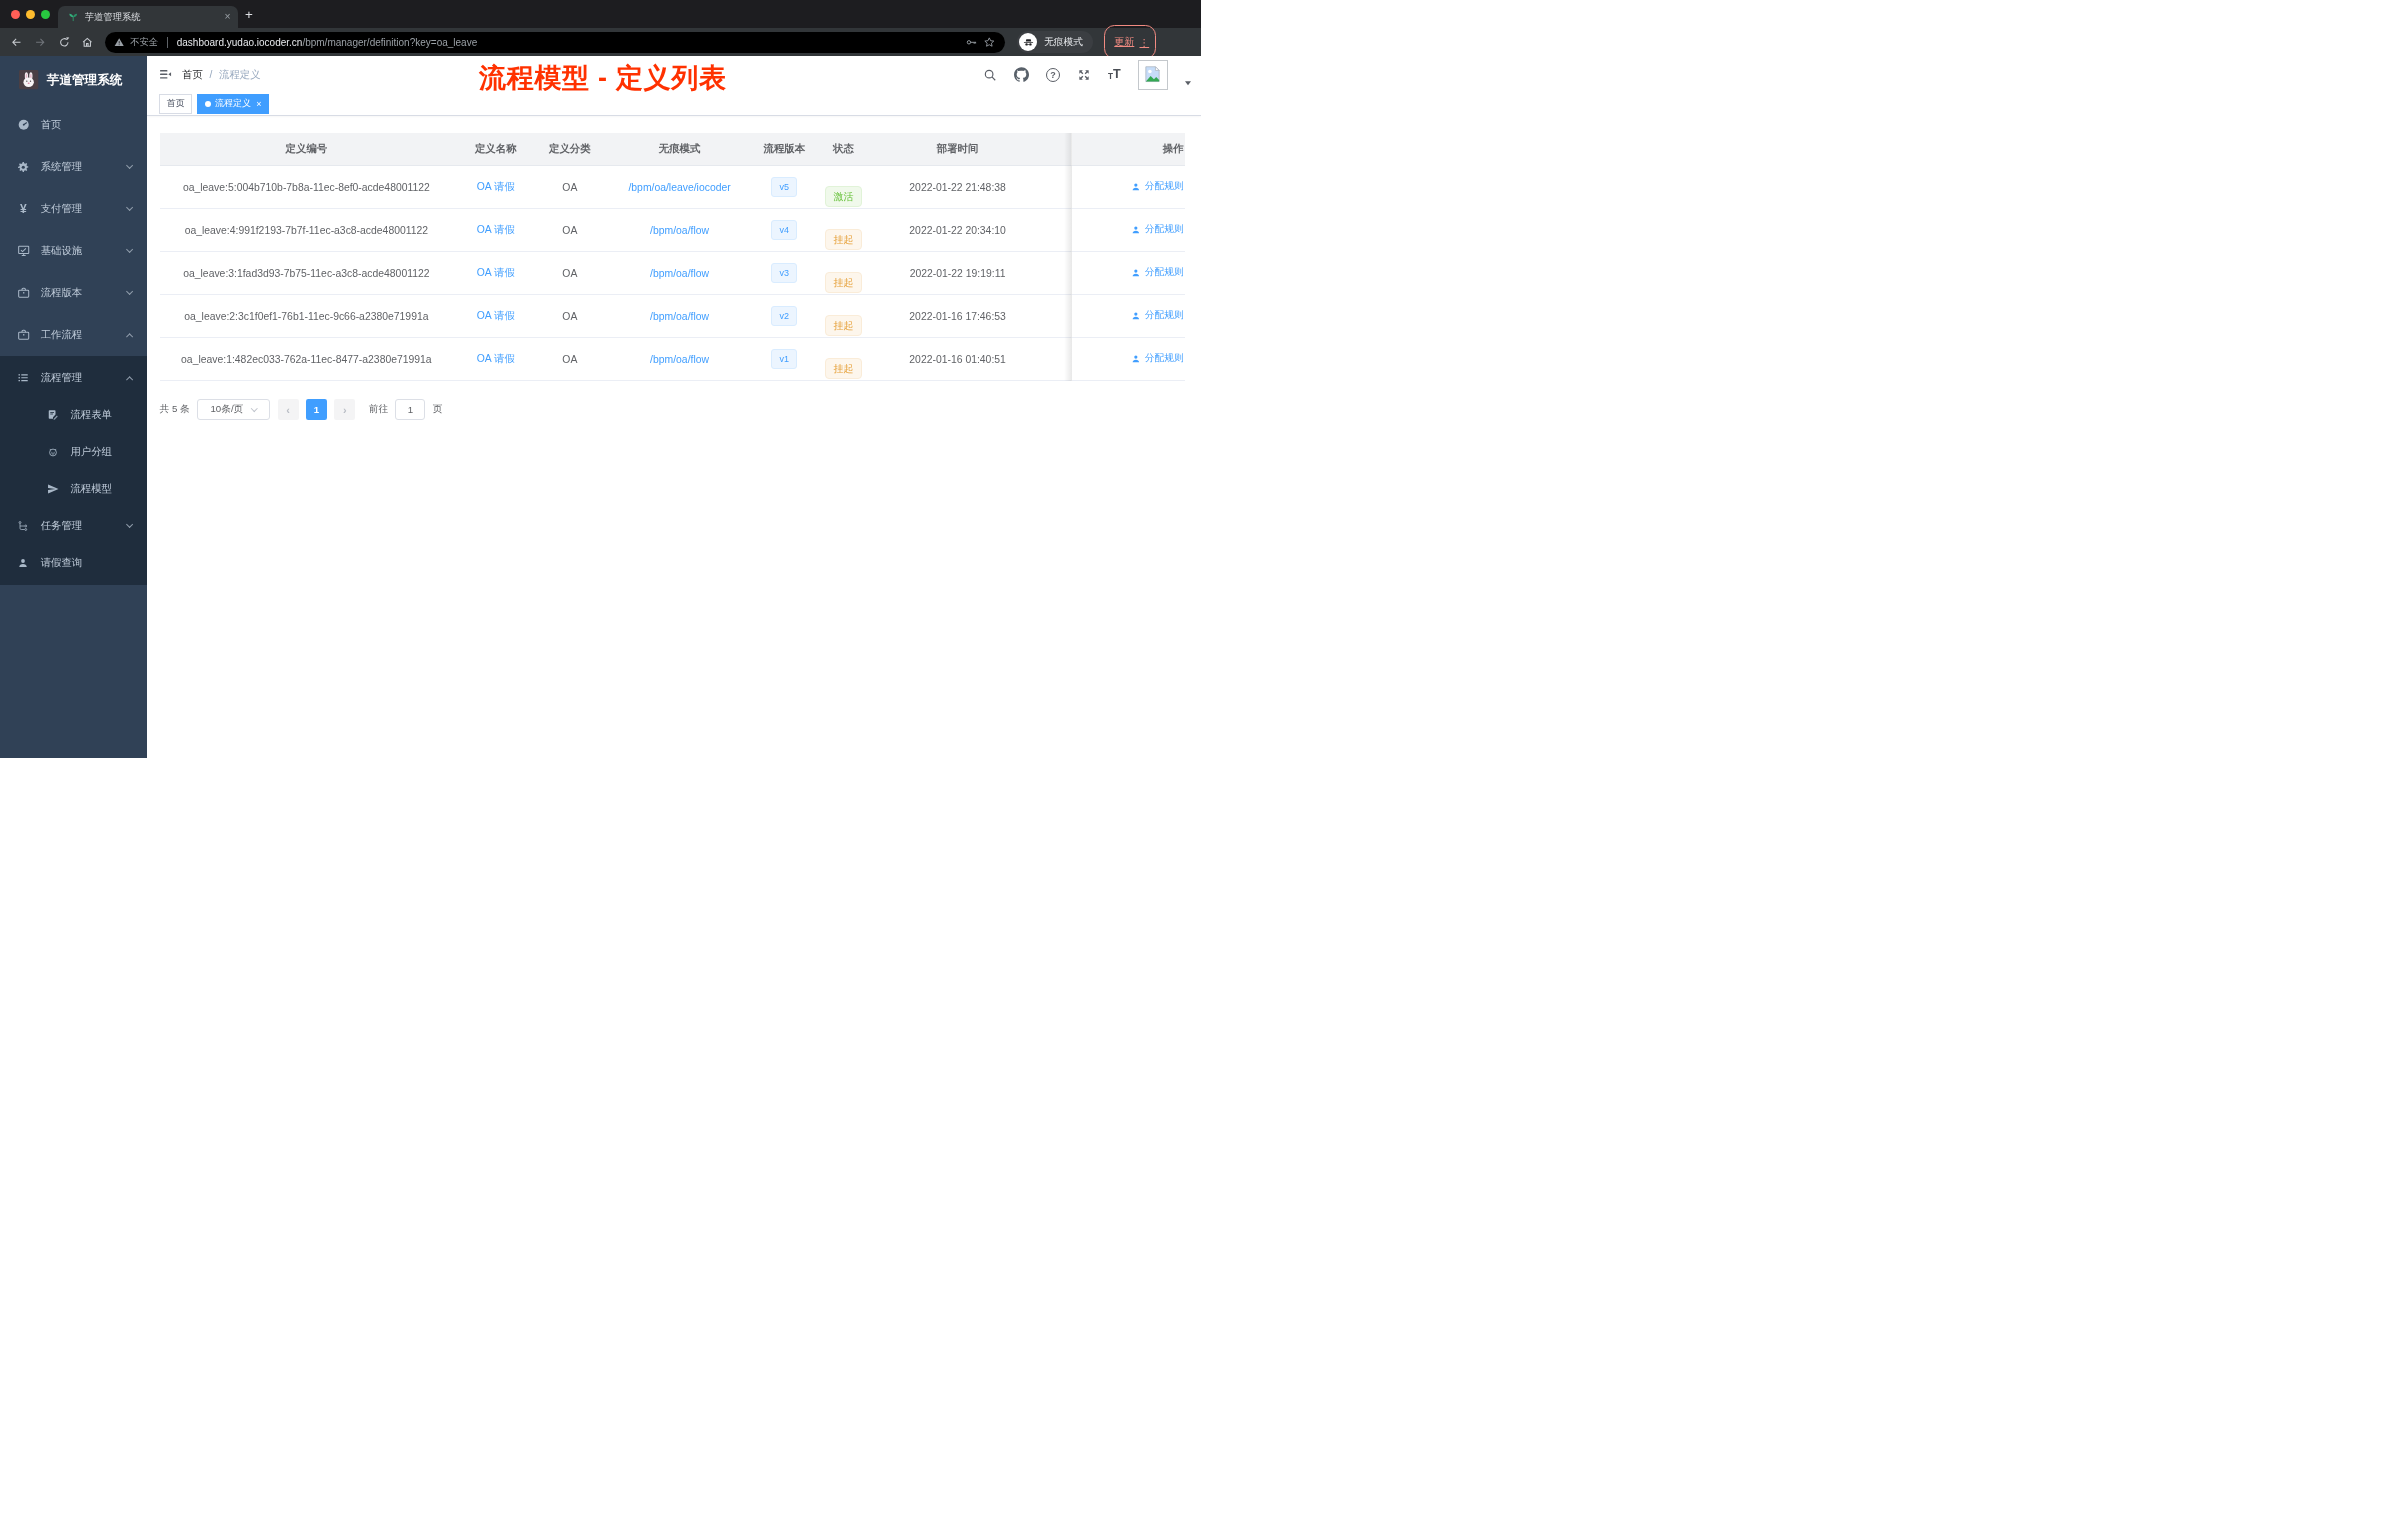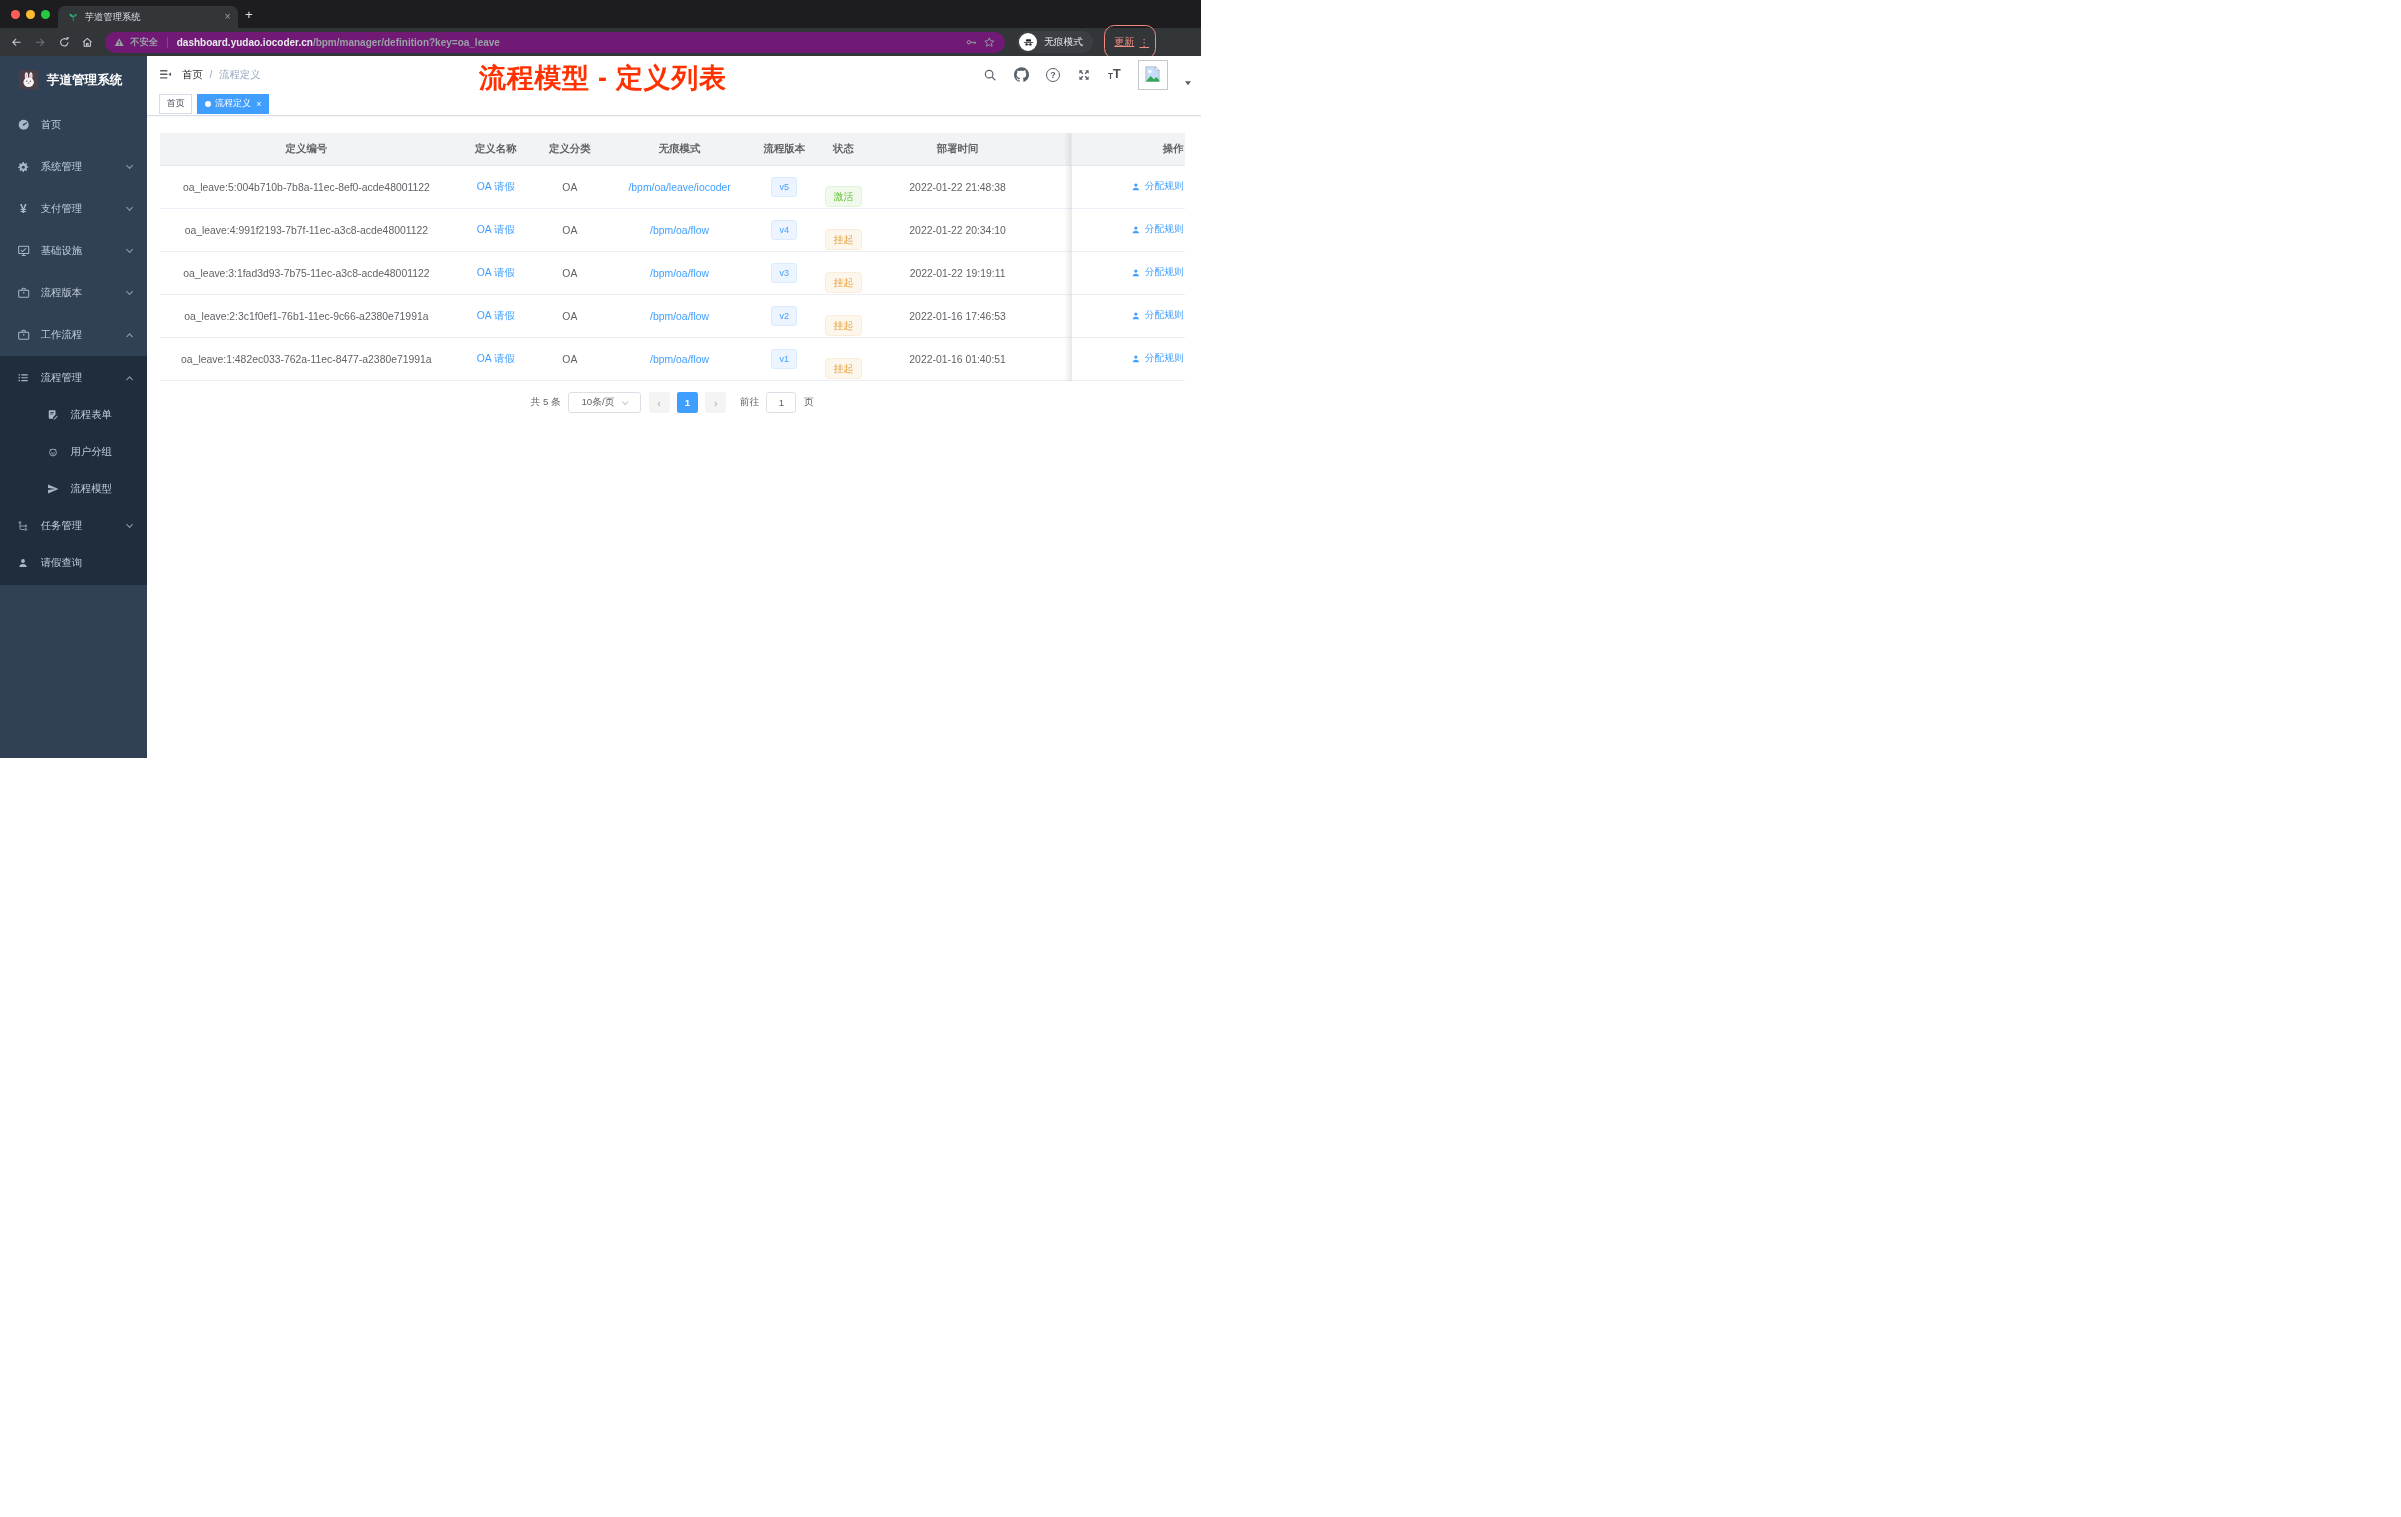--- a/index.html
+++ b/index.html
@@ -12,21 +12,21 @@
   .tabstrip{position:relative;height:28px;background:#1d1d20;}
   .lights{position:absolute;left:11px;top:9.7px;display:flex;gap:6px;}
   .light{width:9px;height:9px;border-radius:50%;}
   .light.r{background:#ff5f57;} .light.y{background:#febc2e;} .light.g{background:#28c840;}
   .tab{position:absolute;left:58px;top:6px;width:180px;height:22px;background:#323639;border-radius:6.7px 6.7px 0 0;display:flex;align-items:center;padding:0 7.4px 0 9.7px;gap:6.7px;}
   .tab-title{color:#dfe1e5;font-size:9.3px;flex:1;white-space:nowrap;overflow:hidden;}
   .tab-close{color:#9aa0a6;font-size:10.4px;line-height:1;cursor:pointer;}
   .newtab{position:absolute;left:245px;top:6.7px;color:#dfe1e5;font-size:13.4px;font-weight:300;cursor:pointer;}
   .toolbar{position:relative;height:28px;background:#323639;display:flex;align-items:center;padding:0 9px 0 10.4px;gap:11px;}
   .navico{flex:0 0 auto;cursor:pointer;}
-  .urlbar{width:900px;height:21px;background:#701a75;border-radius:10.4px;display:flex;align-items:center;padding:0 9px;gap:6px;font-weight:bold;}
+  .urlbar{width:900px;height:21px;background:#000000;border-radius:10.4px;display:flex;align-items:center;padding:0 9px;gap:6px;}
   .sec-label{color:#9aa0a6;font-size:9.3px;white-space:nowrap;}
   .url-div{width:0.7px;height:11px;background:#5f6368;margin:0 3px;}
   .url-text{flex:1;font-size:10px;white-space:nowrap;overflow:hidden;}
   .url-domain{color:#e8eaed;} .url-path{color:#9aa0a6;}
   .incognito{height:22px;background:#3b3e42;border-radius:11px;display:flex;align-items:center;padding:0 10.4px 0 2.2px;gap:6.7px;margin-left:1.5px;}
   .incog-circ{width:18px;height:18px;background:#fff;border-radius:50%;display:flex;align-items:center;justify-content:center;}
   .incog-label{color:#e8eaed;font-size:9.7px;white-space:nowrap;}
   .update{height:34px;border:1.1px solid #f28b82;border-radius:10.4px;color:#f28b82;display:flex;align-items:center;padding:0 6px 0 9px;gap:5.2px;font-size:10px;white-space:nowrap;cursor:pointer;text-decoration:underline;}
   .update-dots{font-size:9.7px;}
 
@@ -75,21 +75,21 @@
   td{height:43px;color:#606266;font-size:10.4px;text-align:center;border-bottom:0.7px solid #ebeef5;background:#fff;white-space:nowrap;overflow:hidden;}
   a.lnk{color:#409eff;text-decoration:none;cursor:pointer;}
   .ver{display:inline-block;padding:4.5px 7.4px;background:#ecf5ff;border:0.7px solid #d9ecff;color:#409eff;border-radius:3px;font-size:9px;line-height:1;}
   .st{display:inline-block;padding:4.5px 7.4px;border-radius:4px;font-size:10px;line-height:1;margin-top:19px;}
   .st-success{background:#f0f9eb;border:0.7px solid #e1f3d8;color:#67c23a;}
   .st-warning{background:#fdf6ec;border:0.7px solid #faecd8;color:#e6a23c;}
   .act{color:#409eff;font-size:9.7px;display:inline-flex;align-items:center;gap:3.7px;cursor:pointer;}
   .fixed-shadow{position:absolute;top:0;height:248px;right:113px;width:7.4px;background:linear-gradient(to left,rgba(0,0,0,.09),rgba(0,0,0,0));pointer-events:none;}
   th.opcell,td.opcell{border-left:0.7px solid #fff;text-align:right;}
 
-  .pager{width:1025px;display:flex;justify-content:center;align-items:center;gap:7.4px;margin-top:11px;color:#606266;font-size:9.7px;}
+  .pager{width:1025px;display:flex;justify-content:flex-start;align-items:center;gap:7.4px;margin-top:18px;color:#606266;font-size:9.7px;}
   .psize{width:73px;height:21px;border:0.7px solid #dcdfe6;border-radius:3px;display:flex;align-items:center;justify-content:center;gap:9px;cursor:pointer;background:#fff;}
   .chev-s{width:4.5px;height:4.5px;border-right:0.9px solid #c0c4cc;border-bottom:0.9px solid #c0c4cc;transform:rotate(45deg);margin-top:-2.2px;}
   .pbtn{width:21px;height:21px;background:#f4f4f5;color:#b9bdc5;border-radius:2.2px;display:flex;align-items:center;justify-content:center;font-size:11px;font-weight:700;cursor:pointer;}
   .pcur{width:21px;height:21px;background:#409eff;color:#fff;border-radius:2.2px;display:flex;align-items:center;justify-content:center;font-size:9.7px;font-weight:600;cursor:pointer;}
   .goto-input{width:30px;height:21px;border:0.7px solid #dcdfe6;border-radius:3px;text-align:center;font-size:9.7px;color:#606266;outline:none;}
 </style>
 </head>
 <body>
 
 <div class="chrome">

